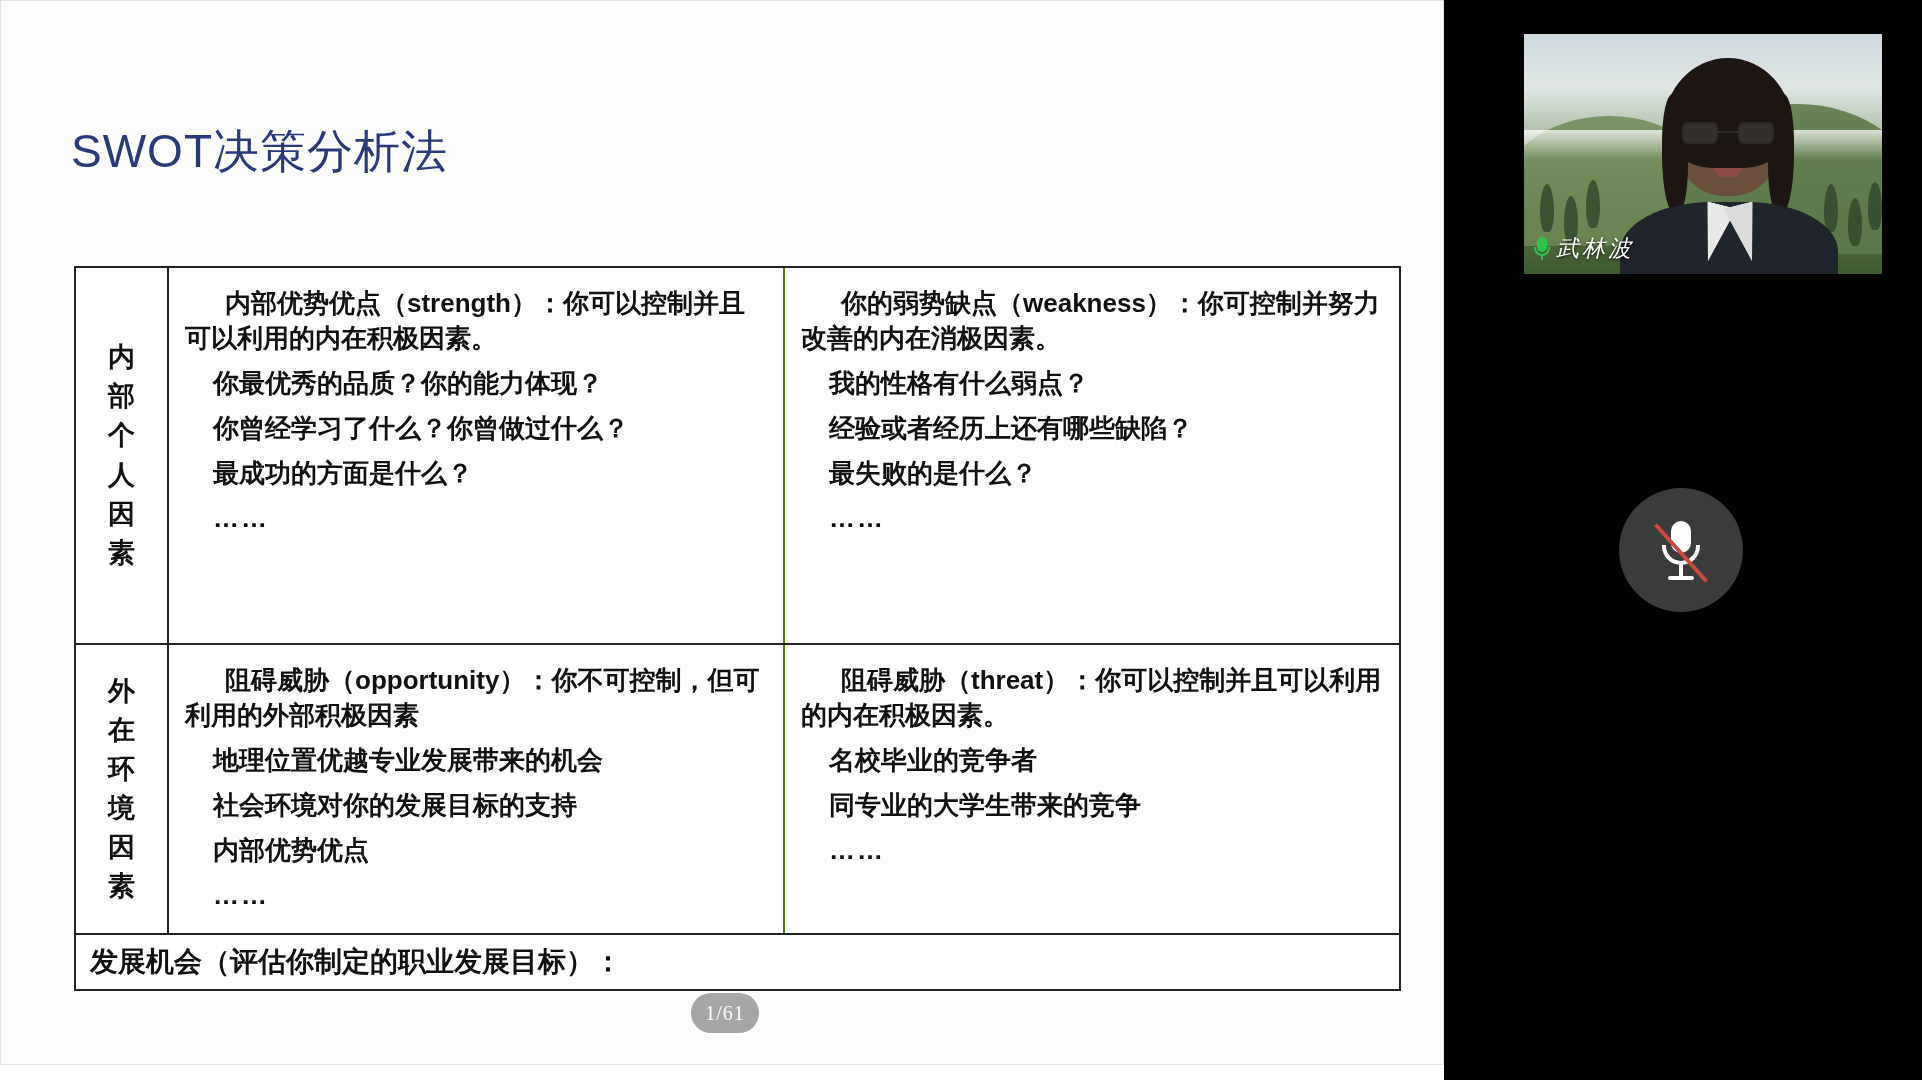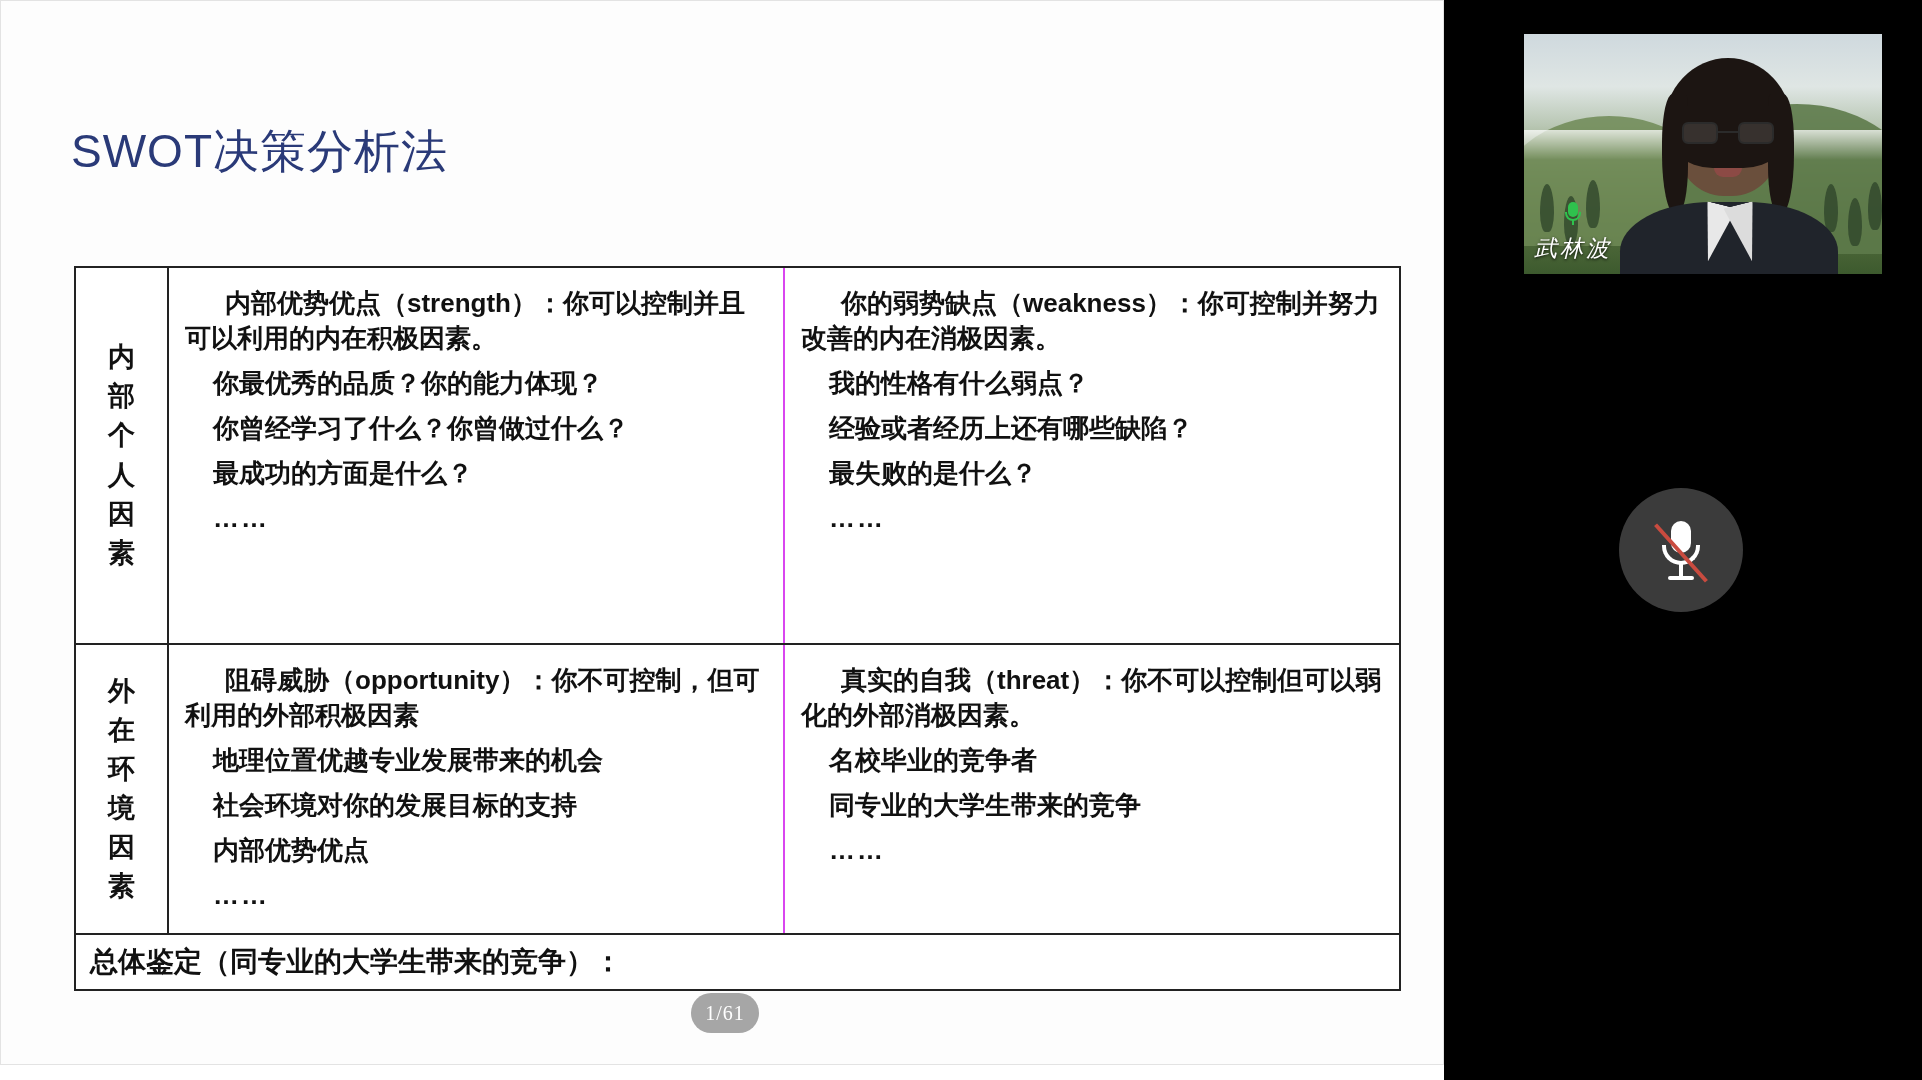--- a/index.html
+++ b/index.html
@@ -70,21 +70,21 @@
 
   .quad {
     flex: 1 1 0;
     padding: 18px 16px 10px 16px;
     font-size: 26px;
     color: #111;
     font-weight: bold;
     line-height: 1.35;
     overflow: hidden;
   }
-  .quad.left-q { border-right: 2px solid #d946ef; }
+  .quad.left-q { border-right: 2px solid #4d7c0f; }
   .quad .head {
     text-indent: 40px;
     margin-bottom: 10px;
     font-weight: bold;
   }
   .quad .line {
     text-indent: 28px;
     margin-bottom: 10px;
   }
   .quad .dots {
@@ -229,21 +229,20 @@
     clip-path: polygon(0 0, 100% 0, 50% 100%);
   }
 
   .name-chip {
     position: absolute;
     left: 6px; bottom: 8px;
     display: flex;
     align-items: center;
     gap: 6px;
     padding: 2px 8px 2px 4px;
-    flex-direction: column;
   }
   .mic-small {
     width: 16px; height: 26px;
     position: relative;
   }
   .mic-small .cap {
     position: absolute; left: 3px; top: 1px;
     width: 10px; height: 15px; border-radius: 5px;
     background: #2fc24d;
   }
@@ -363,29 +362,29 @@
               </span>
           </div>
           <div class="quad left-q">
             <div class="head">阻碍威胁（opportunity）：你不可控制，但可利用的外部积极因素</div>
             <div class="line">地理位置优越专业发展带来的机会</div>
             <div class="line">社会环境对你的发展目标的支持</div>
             <div class="line">内部优势优点</div>
             <div class="dots">……</div>
           </div>
           <div class="quad">
-            <div class="head">真实的自我（threat）：你不可以控制但可以弱化的外部消极因素。</div>
+            <div class="head">阻碍威胁（threat）：你可以控制并且可以利用的内在积极因素。</div>
             <div class="line">名校毕业的竞争者</div>
             <div class="line">同专业的大学生带来的竞争</div>
             <div class="dots">……</div>
           </div>
         </div>
 
         <div class="footer-row">
-          <span>总体鉴定（同专业的大学生带来的竞争）：</span>
+          <span>发展机会（评估你制定的职业发展目标）：</span>
         </div>
       </div>
 
       <div class="page-badge">1/61</div>
     </div>
   </div>
 
   <div class="right-panel">
 
     <div class="video-tile">

